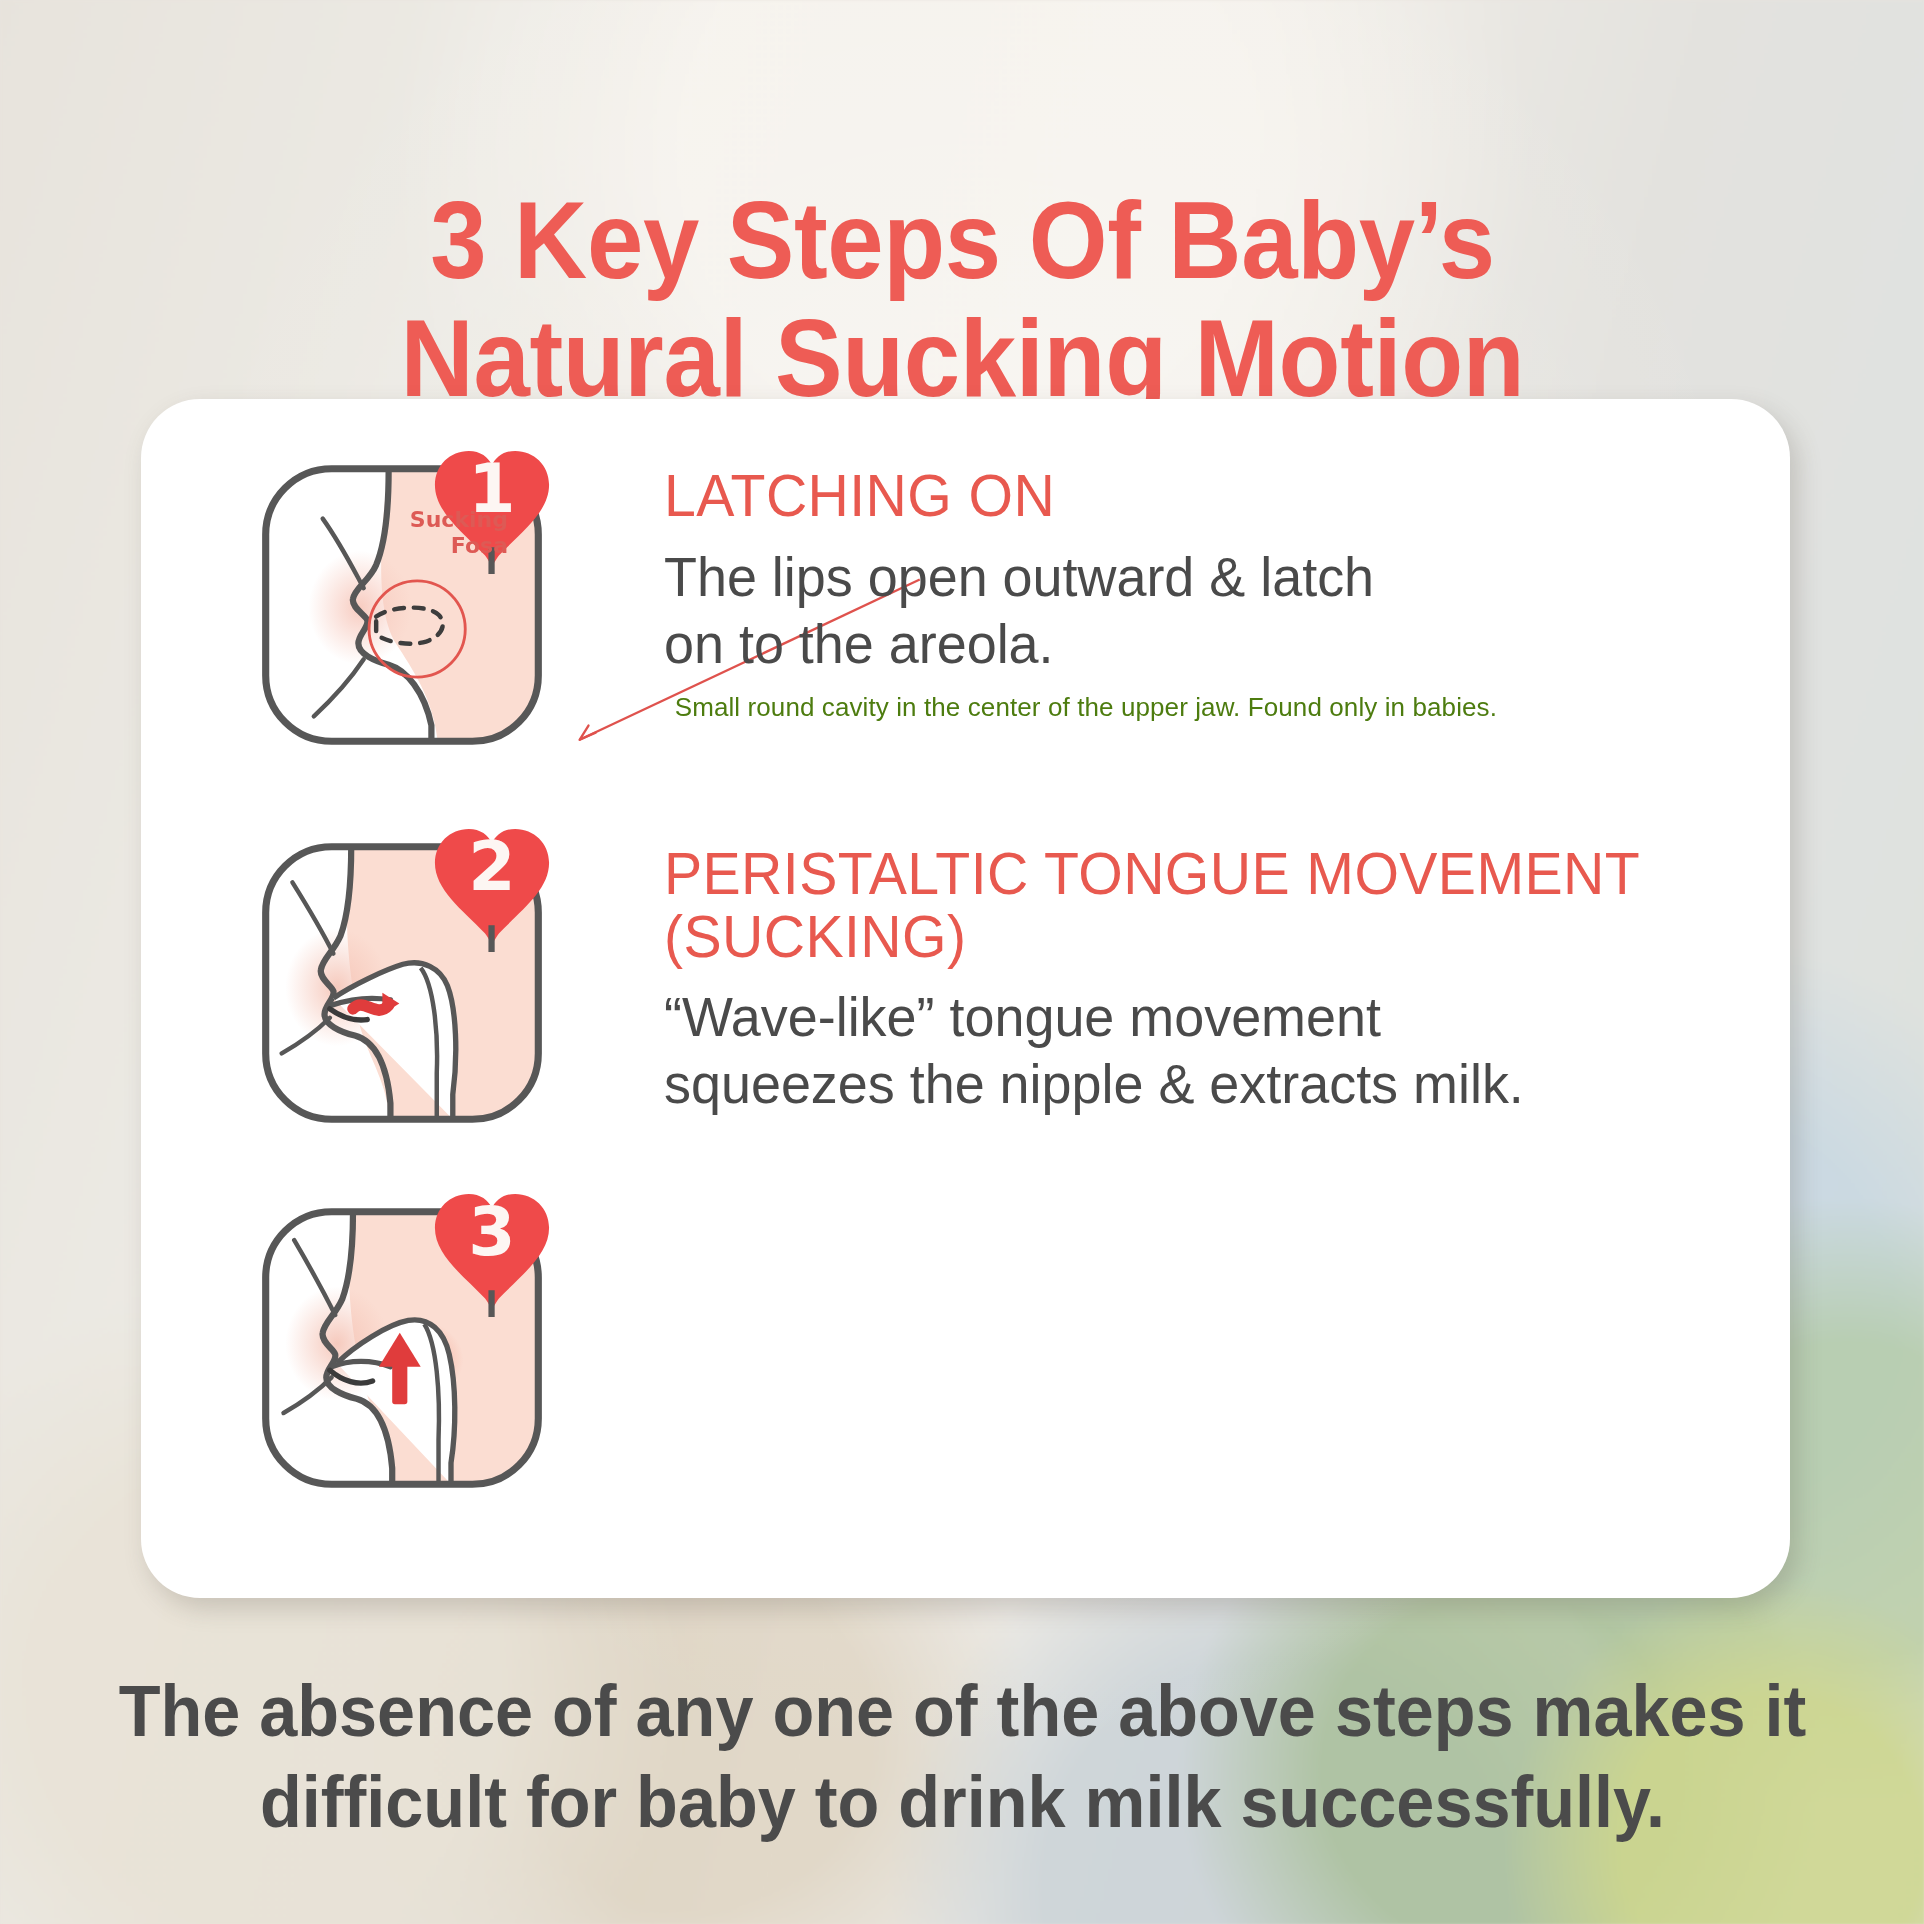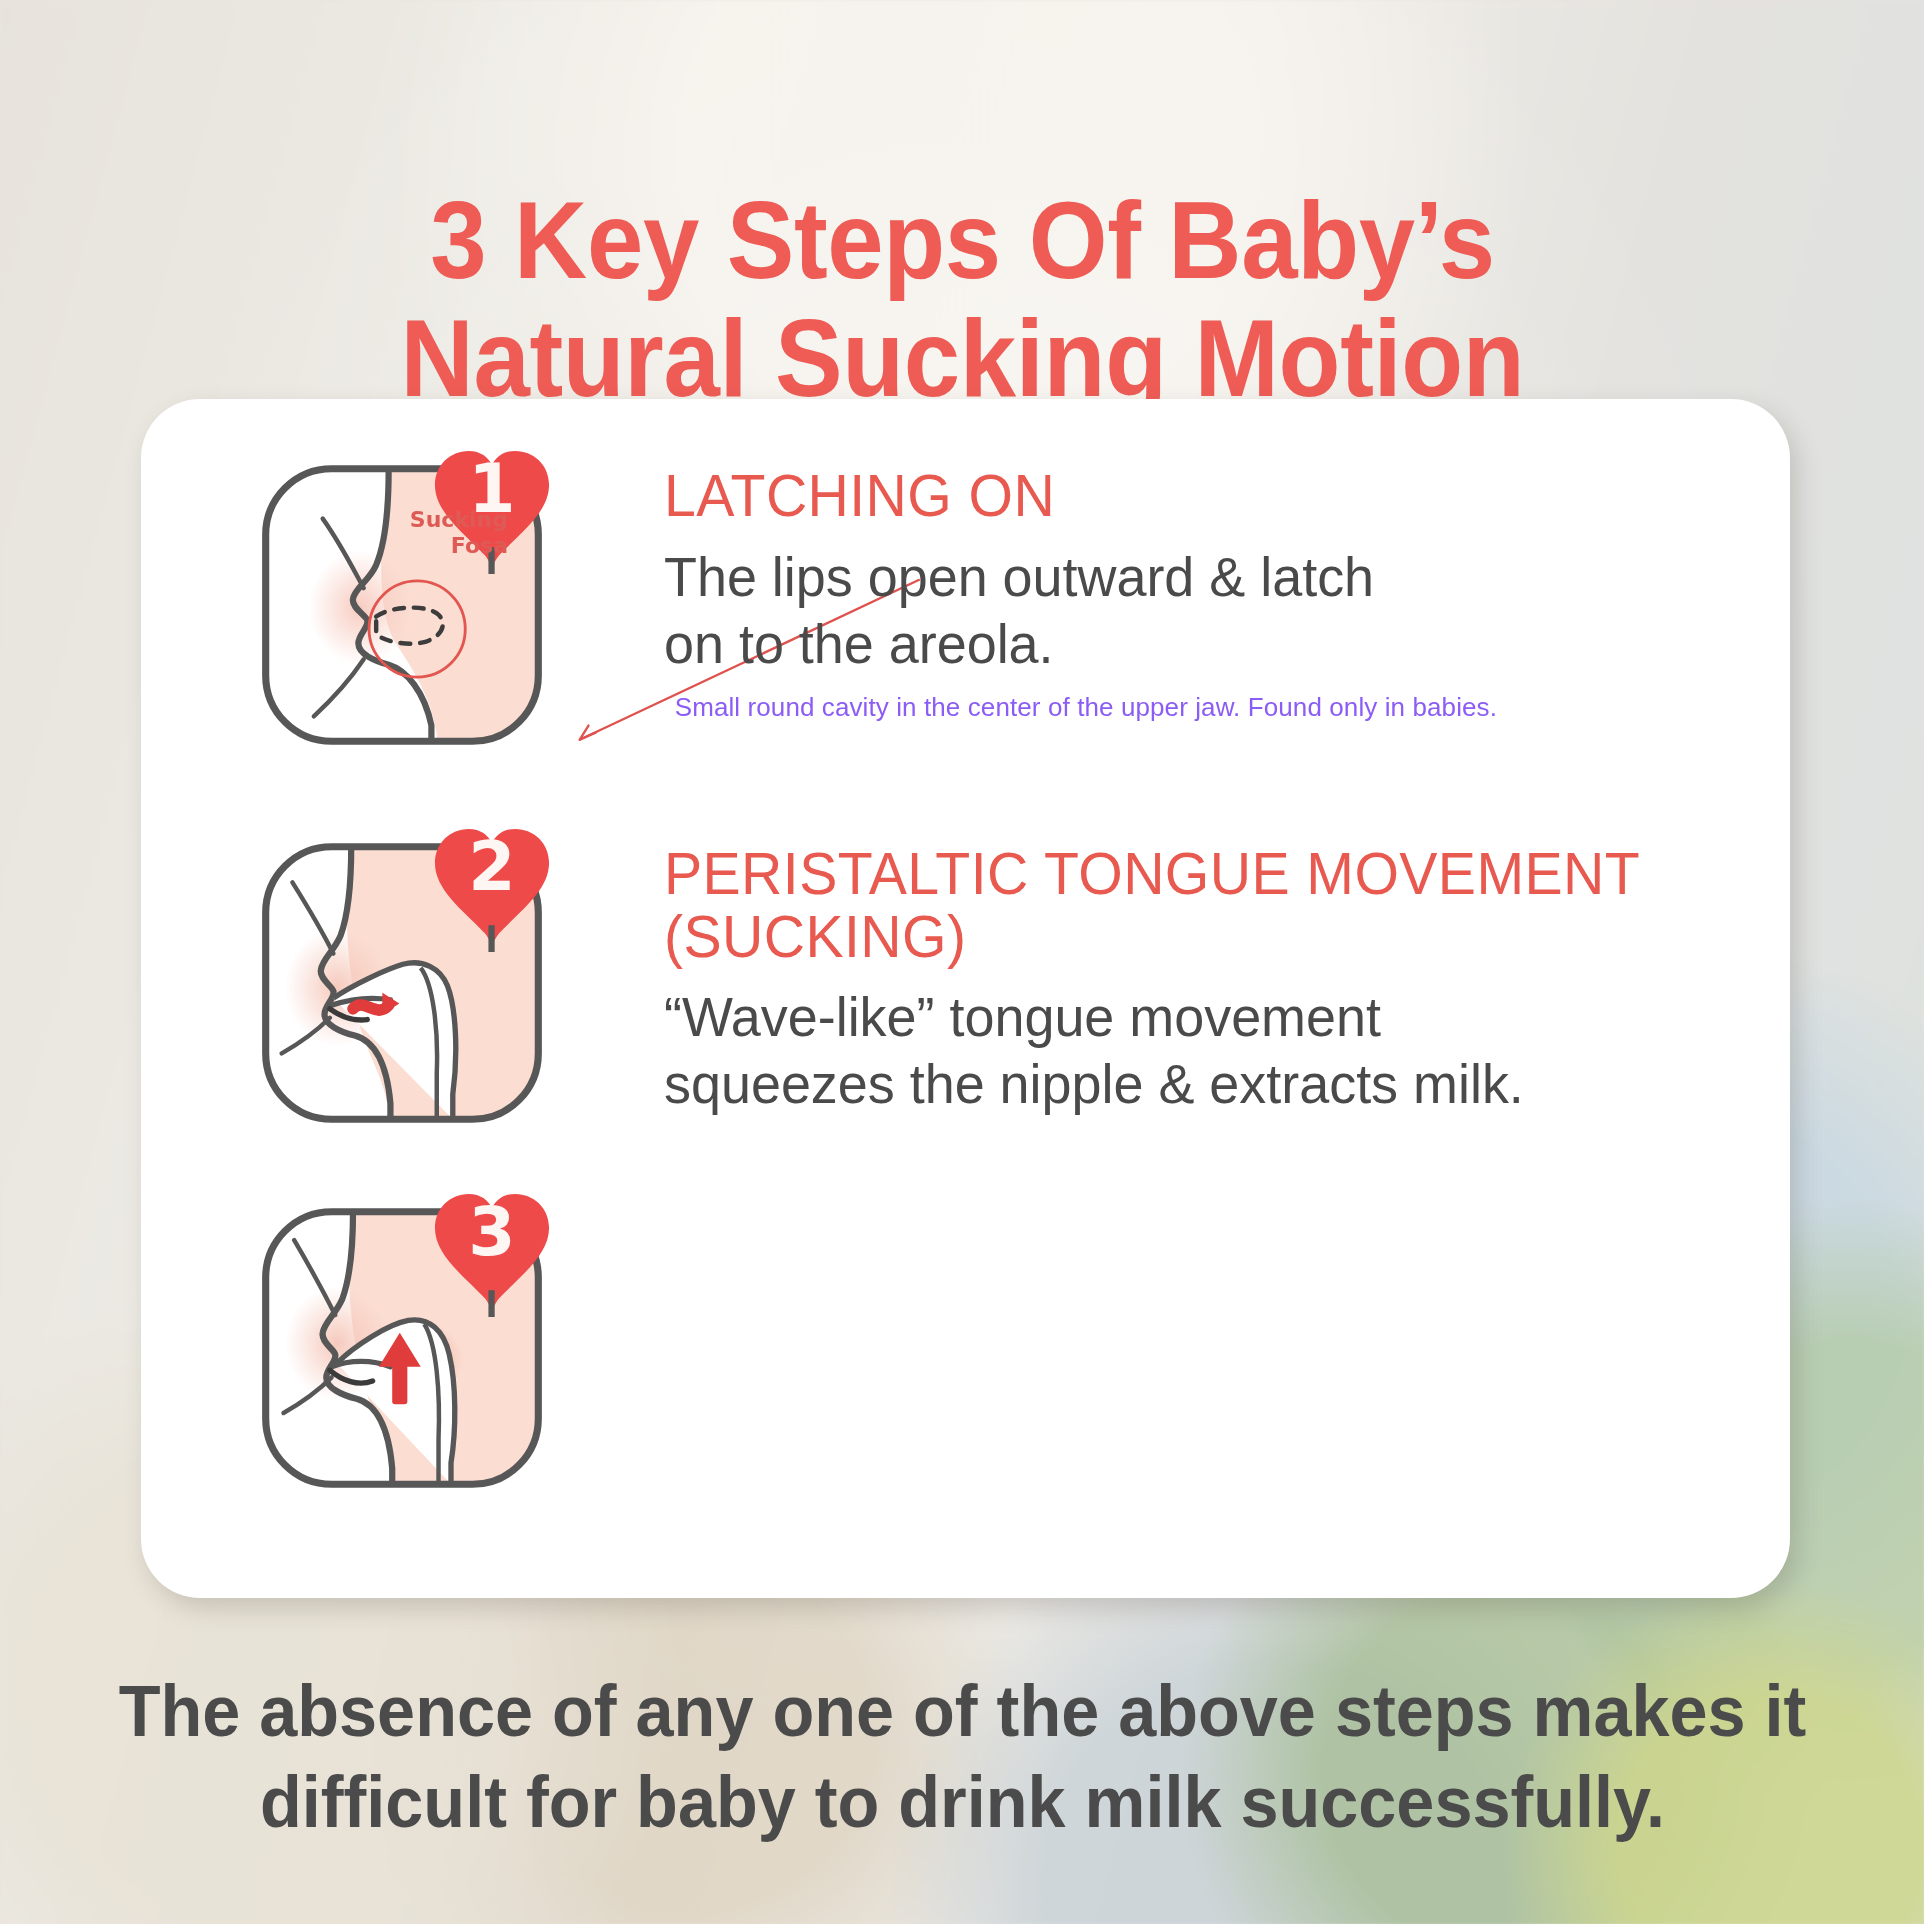--- a/index.html
+++ b/index.html
@@ -132,21 +132,21 @@
     font-family: "Liberation Sans Narrow", "Liberation Sans", sans-serif;
     font-weight: normal;
     font-size: 55px;
     line-height: 1.22;
     transform: scaleX(0.98);
     transform-origin: 0 0;
     white-space: pre-line;
   }
   .step-note {
     margin-top: 14.3px;
-    color: #8b5cf6;
+    color: #4d7c0f;
     font-family: "Liberation Sans Narrow", "Liberation Sans", sans-serif;
     font-size: 26px;
     line-height: 1.2;
     letter-spacing: 0.1px;
     white-space: nowrap;
   }
   #note-line-1 { position: relative; left: 10.7px; }
 
   
   #leader {

